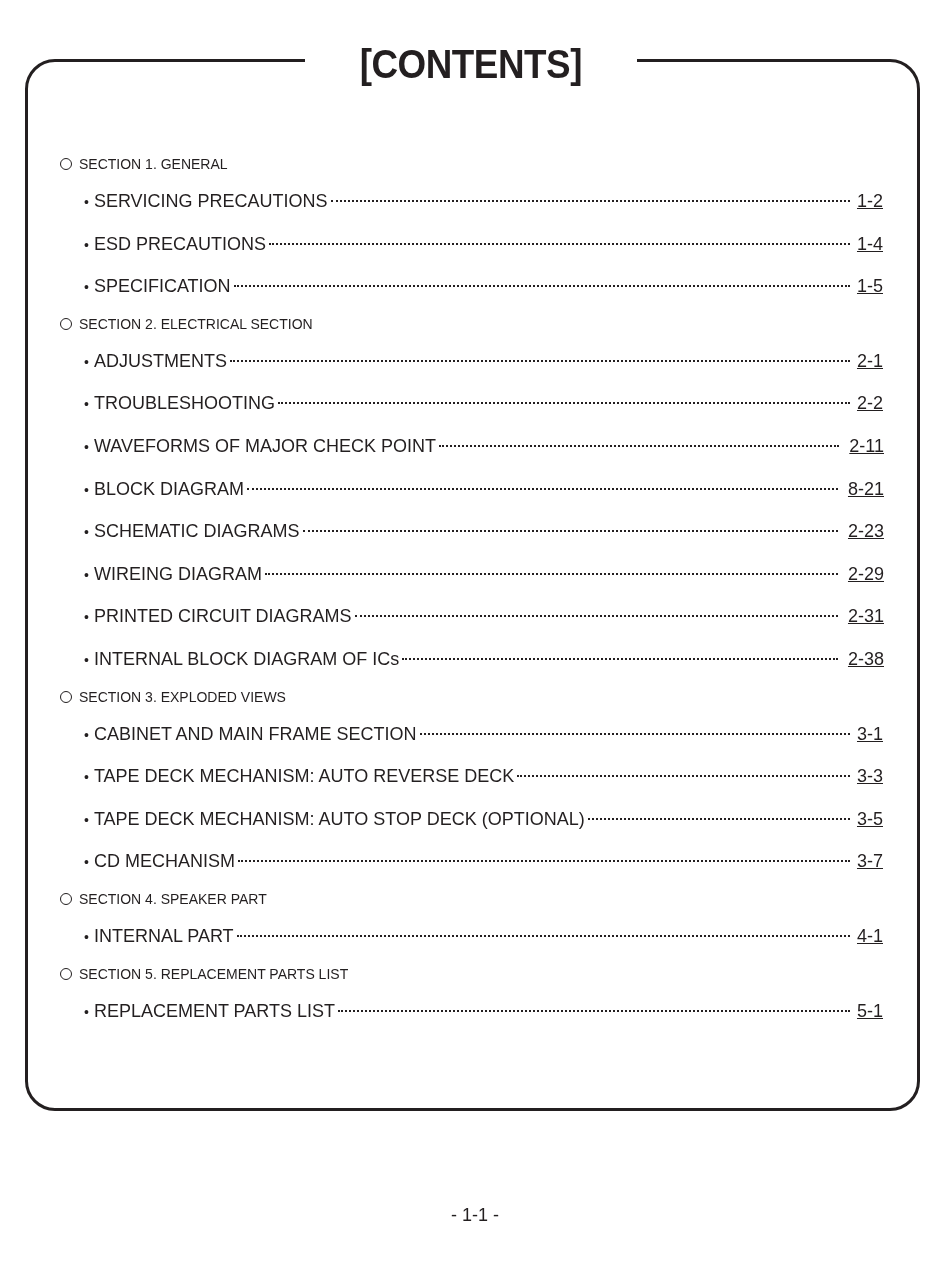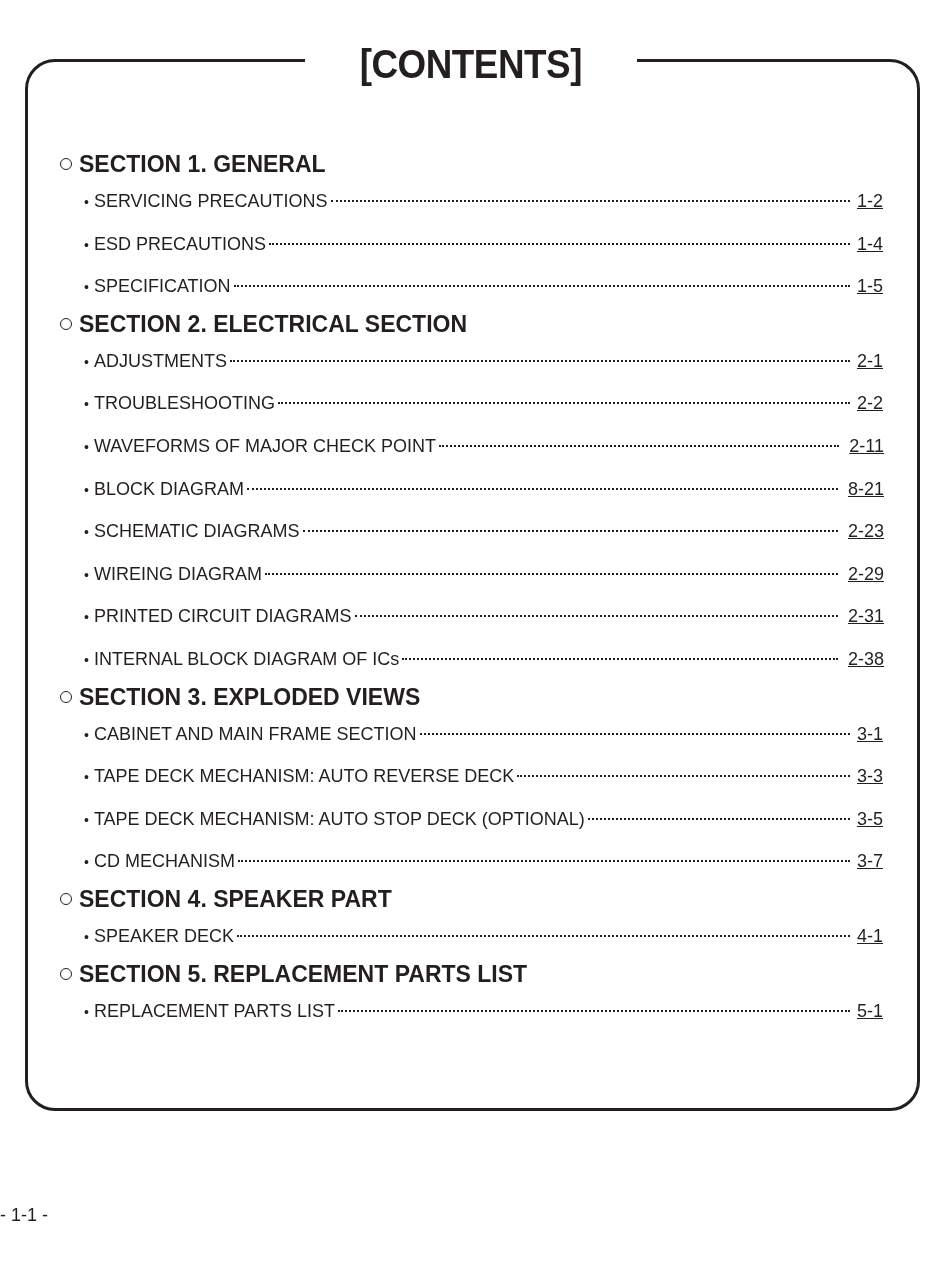--- a/index.html
+++ b/index.html
@@ -44,22 +44,22 @@
       transform: scaleX(0.92);
       display: inline-block;
     }
     .toc {
       position: absolute;
       left: 58px;
       top: 148px;
       width: 826px;
     }
     .section-head {
-      font-weight: bold;
-      font-size: 23px;
+      font-weight: normal;
+      font-size: 14px;
       height: 32px;
       line-height: 32px;
       display: flex;
       align-items: center;
       white-space: nowrap;
     }
     .section-head .ring {
       display: inline-block;
       width: 12px;
       height: 12px;
@@ -99,20 +99,21 @@
       min-width: 28px;
       text-align: center;
       text-decoration: underline;
     }
     .entry.wide-page .leader { margin-right: 10px; }
     .footer {
       position: absolute;
       left: 0;
       top: 1205px;
       width: 950px;
+      text-align: center;
       font-size: 18px;
     }
   </style>
 </head>
 <body>
 
 <div class="frame"></div>
 
 <div class="title-wrap">
   <span class="title">[CONTENTS]</span>
@@ -224,21 +225,21 @@
     <span class="leader"></span>
     <span class="page">3-7</span>
   </div>
 
   <div class="section-head">
     <span class="ring"></span>
     <span>SECTION 4. SPEAKER PART</span>
   </div>
   <div class="entry">
     <span class="bullet">•</span>
-    <span class="label">SPEAKER DECK</span>
+    <span class="label">INTERNAL PART</span>
     <span class="leader"></span>
     <span class="page">4-1</span>
   </div>
 
   <div class="section-head">
     <span class="ring"></span>
     <span>SECTION 5. REPLACEMENT PARTS LIST</span>
   </div>
   <div class="entry">
     <span class="bullet">•</span>

